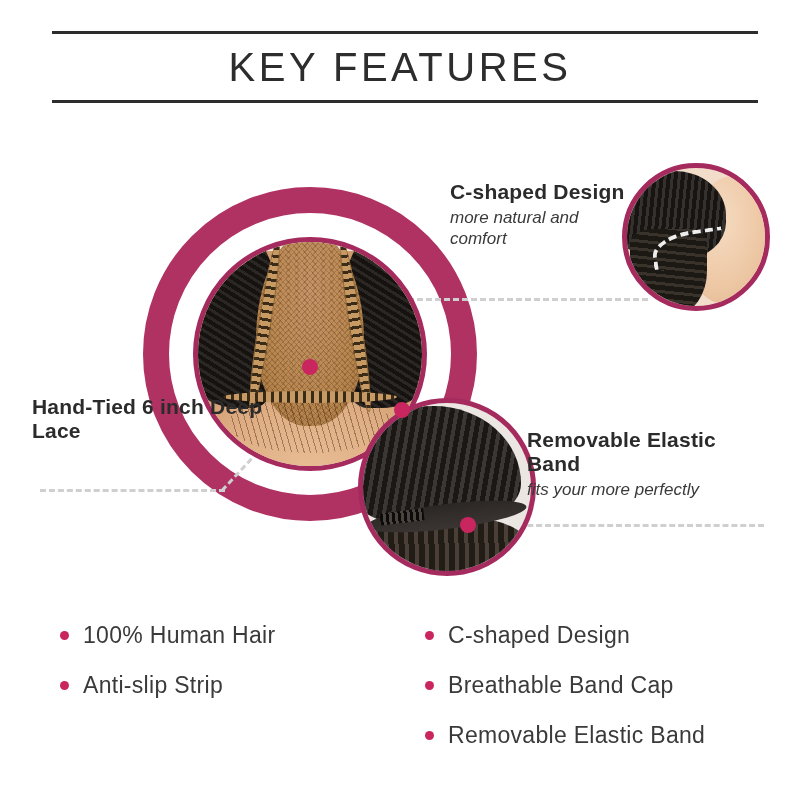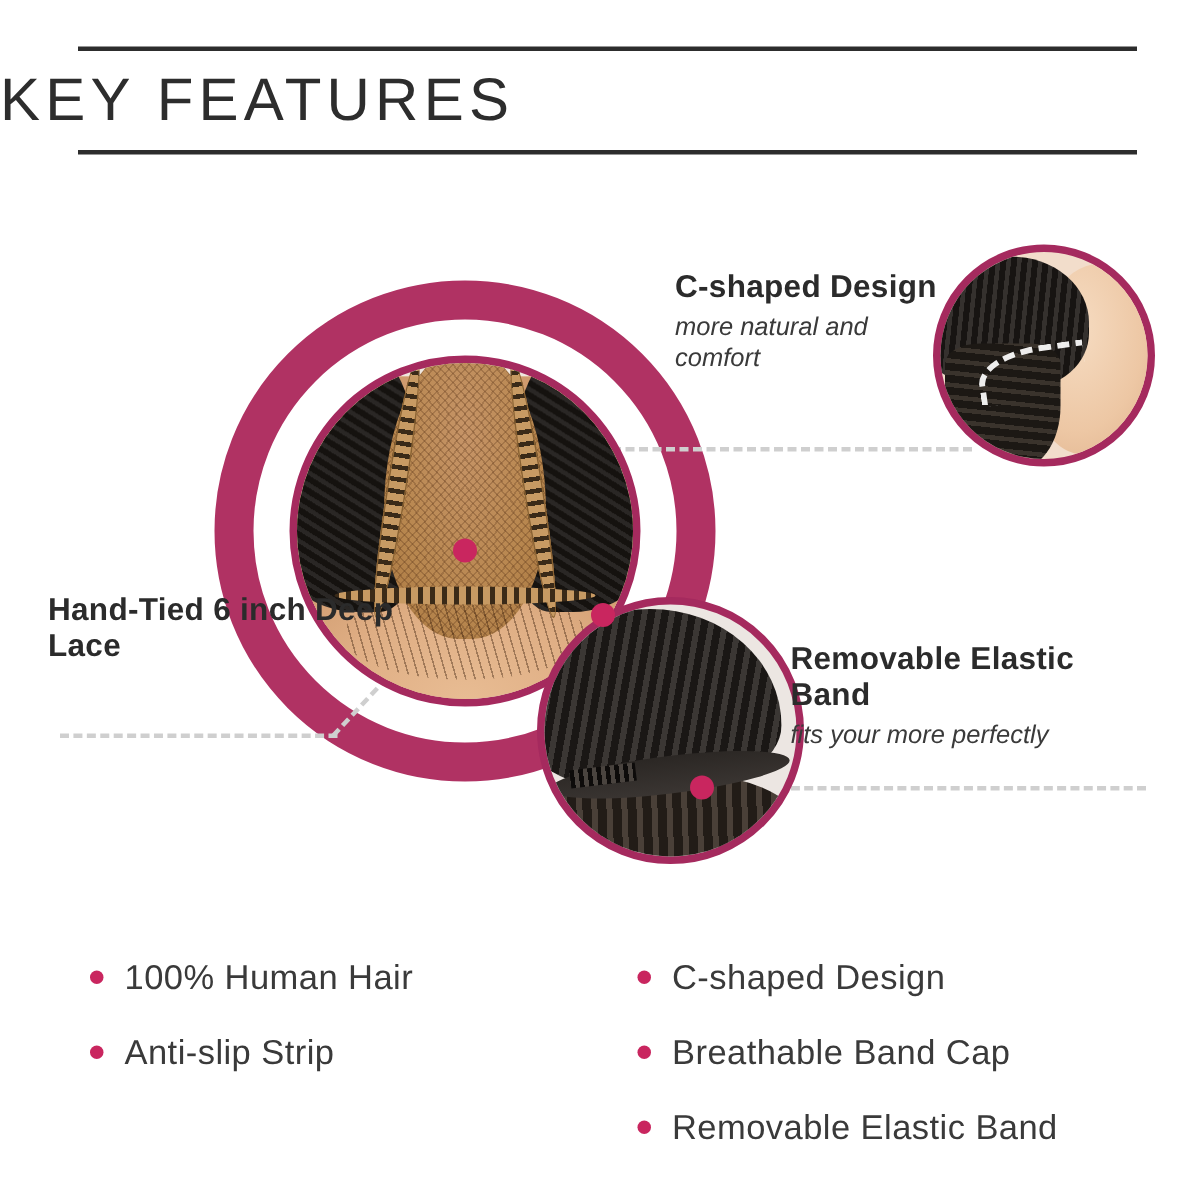--- a/index.html
+++ b/index.html
@@ -30,21 +30,21 @@
     height: 3px;
     background: #2d2d2d;
   }
   .rule.top    { top: 31px; }
   .rule.bottom { top: 100px; }
 
   #page-title {
     position: absolute;
     left: 0; top: 42px;
     width: 800px;
-    text-align: left;
+    text-align: center;
     font-size: 40px;
     letter-spacing: 3.5px;
     font-weight: 400;
     color: #2d2d2d;
     font-family: "Liberation Sans", sans-serif;
     line-height: 50px;
   }
 
   
   #stage {
@@ -264,21 +264,21 @@
     margin-top:3px;
   }
 
   #callout-cshaped  { position:absolute; left:450px; top:50px;  width:175px; z-index:9; }
   #callout-handtied { position:absolute; left:32px;  top:265px; width:235px; z-index:9; }
   #callout-band     { position:absolute; left:527px; top:298px; width:245px; z-index:9; }
 
   
   #features { position:absolute; left:0; top:610px; width:800px; height:175px; }
 
-  .col { position:absolute; top:16px; }
+  .col { position:absolute; top:0; }
   .col.left  { left:60px;  width:350px; }
   .col.right { left:425px; width:360px; }
 
   .feat-item {
     display:flex;
     align-items:center;
     height:50px;
     gap:14px;
   }
   .bullet {

